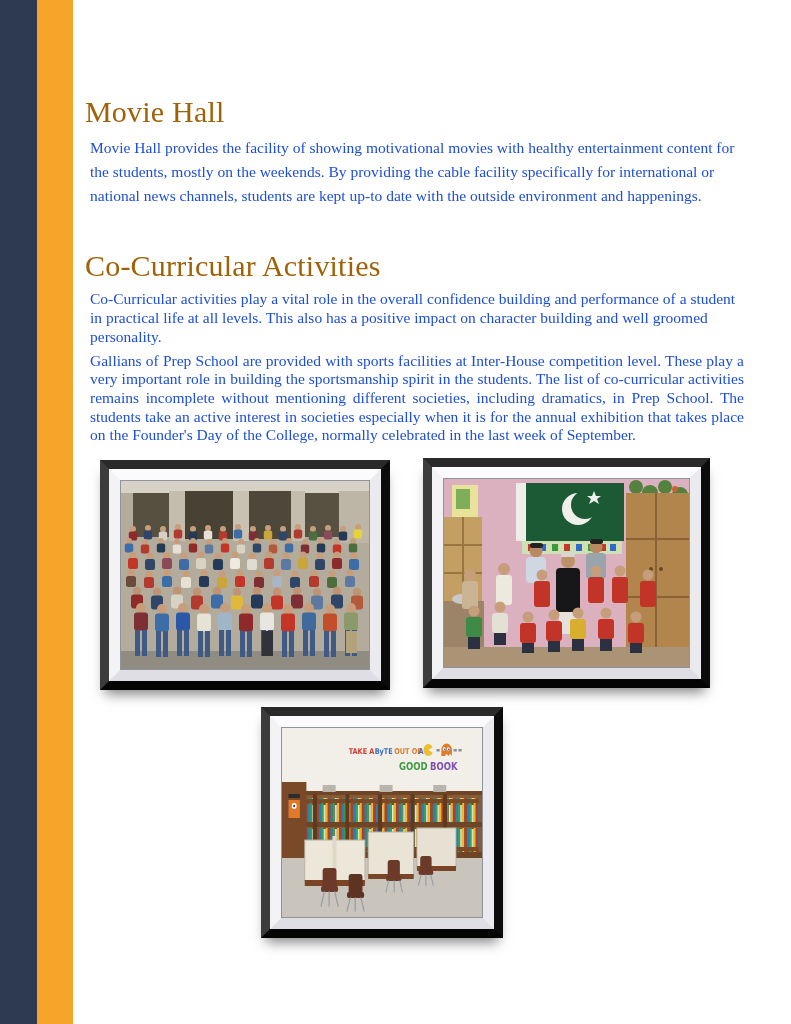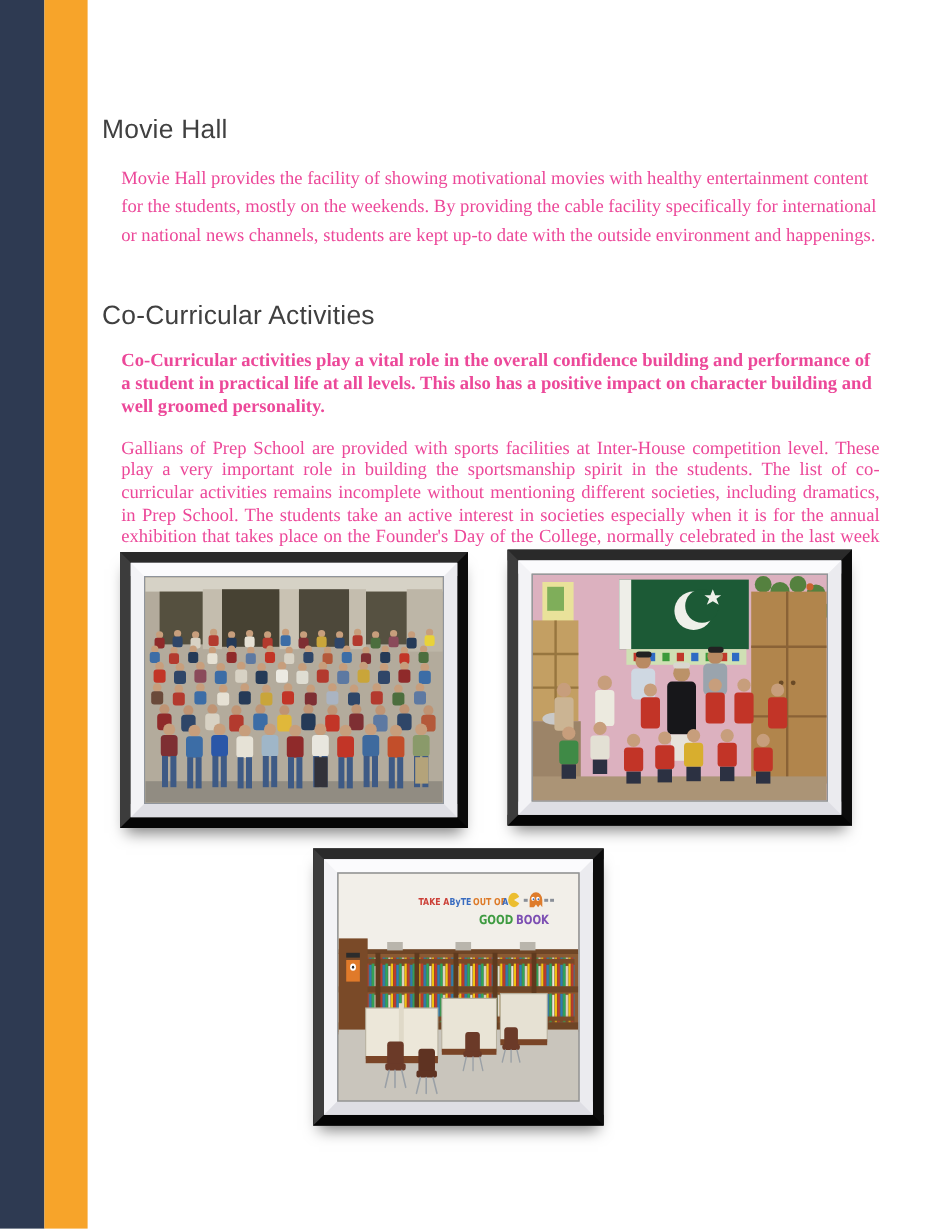--- a/index.html
+++ b/index.html
@@ -8,28 +8,28 @@
     background:#ffffff;
     font-family:"Liberation Serif", serif;
     color:#363636;
   }
   .stripe{position:absolute;top:0;bottom:0;}
   .stripe.navy{left:0;width:37px;background:#2e3a52;}
   .stripe.yellow{left:37px;width:36px;background:#f7a42a;}
 
   .content{position:absolute;left:85px;top:95px;width:664px;}
   h1{
-    font-family:Liberation Sans, sans-serif;
-    font-weight:400;font-size:22px;color:#404040;
+    font-family:Liberation Serif, serif;
+    font-weight:400;font-size:30px;color:#a16207;
     margin:0 0 7px 0;letter-spacing:0.2px;
   }
   h1.second{margin-top:41px;}
-  p{margin:16px;font-size:15.5px;color:#ec4899;}
+  p{margin:5px;font-size:15.5px;color:#1d4ed8;}
   p.movie{line-height:1.55;margin-bottom:0;}
-  p.tight{line-height:1.22;font-weight:bold;}
+  p.tight{line-height:1.22;}
   p.justify{text-align:justify;line-height:1.2;}
 
   .frame{
     position:absolute;box-sizing:border-box;
     border-top:9px solid #2a2a2a;border-left:9px solid #3c3c3c;
     border-right:9px solid #0c0c0c;border-bottom:9px solid #050505;
     background:#000;
     box-shadow:0 9px 12px -5px rgba(0,0,0,0.5);
   }
   .mat{

